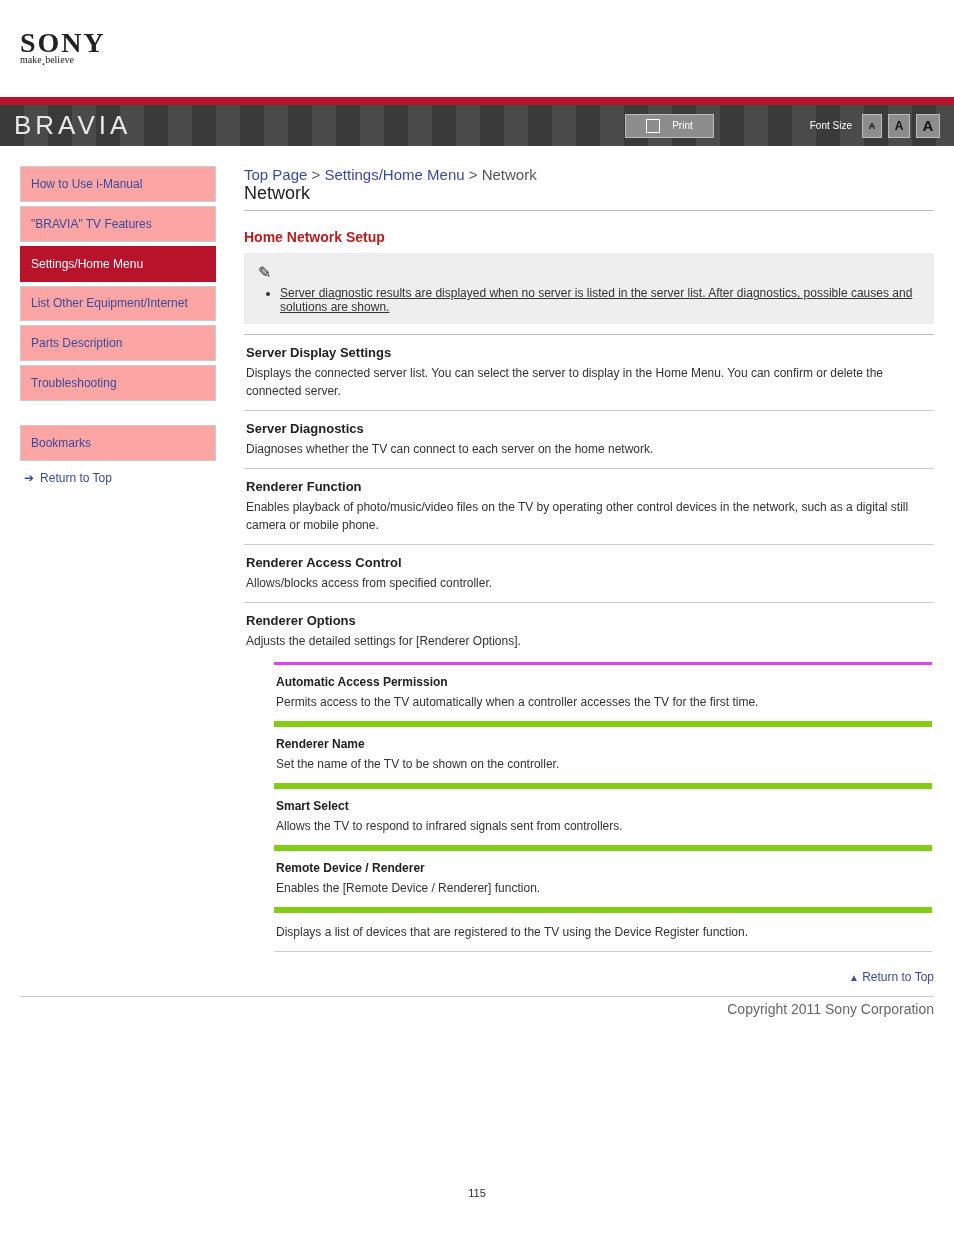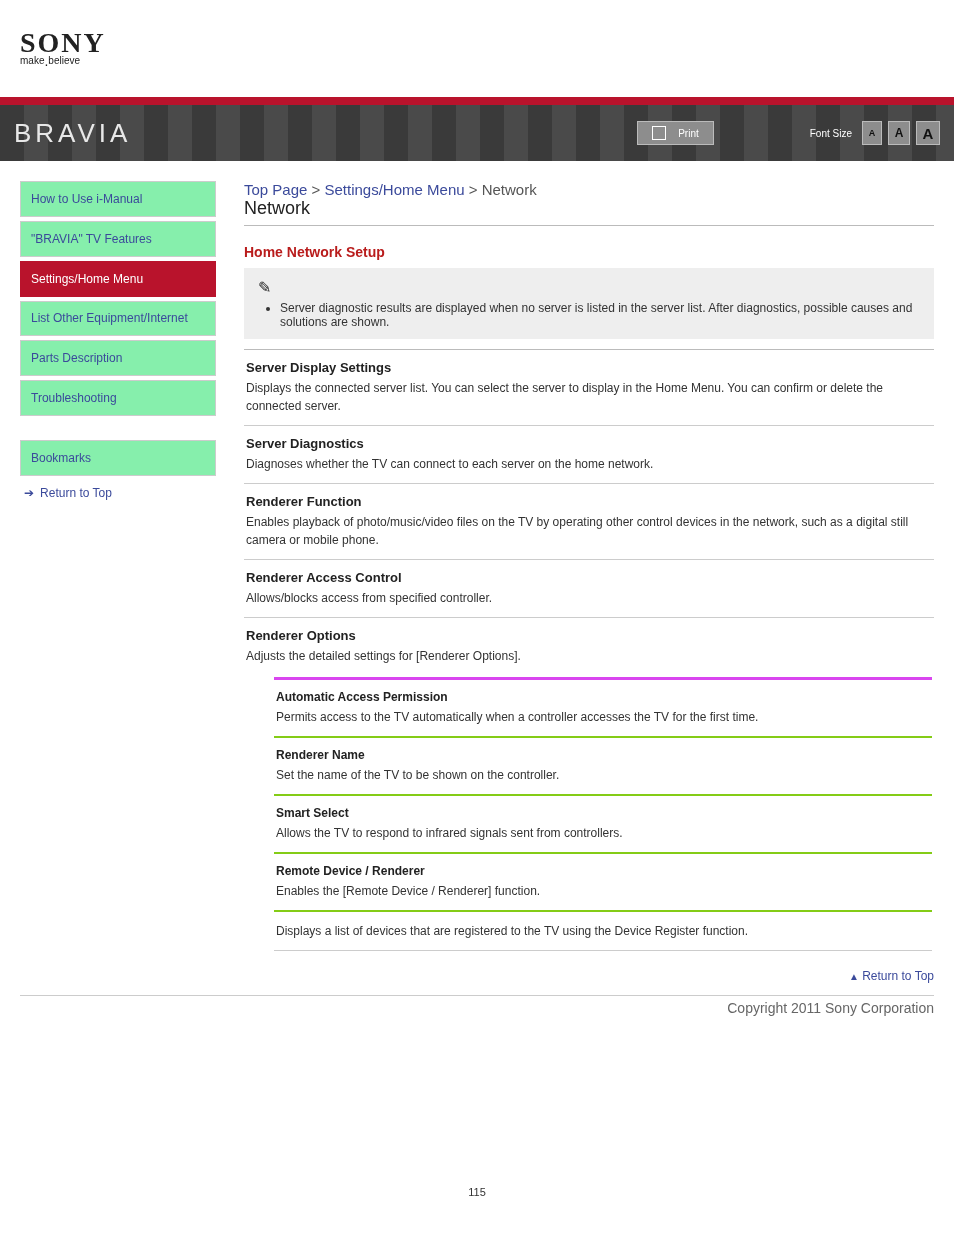--- a/index.html
+++ b/index.html
@@ -19,24 +19,25 @@
     font-weight: bold;
     font-size: 28px;
     letter-spacing: 2px;
     color: #222;
     line-height: 0.9;
   }
   .tagline {
     font-size: 10px;
     color: #222;
     margin-top: -2px;
+    font-family: Liberation Serif, serif;
   }
   .tagline .dot { font-size: 14px; vertical-align: -2px; }
   .header-bar {
-    height: 64px;
+    height: 49px;
     border-top: 8px solid #b9132c;
     background:
       repeating-linear-gradient(90deg,
         #3a3a3a 0 24px,
         #4a4a4a 24px 48px);
     display: flex;
     align-items: center;
     justify-content: space-between;
     padding: 0 14px;
   }
@@ -46,21 +47,21 @@
     font-weight: 300;
     letter-spacing: 4px;
     font-family: "Segoe UI", Arial, sans-serif;
   }
   .header-icons { display: flex; gap: 6px; align-items: center; }
   .print-group {
     display: flex;
     align-items: center;
     background: #8d8d8d;
     border: 1px solid #bbb;
-    padding: 2px 14px;
+    padding: 2px 20px;
     height: 24px;
     gap: 12px;
     margin-right: 90px;
     color: #fff;
     font-size: 10px;
   }
   .print-icon {
     width: 14px; height: 14px;
     border: 1px solid #fff;
     display: inline-block;
@@ -86,21 +87,21 @@
 
   .layout {
     display: flex;
     gap: 28px;
     padding: 20px 20px 0 20px;
     align-items: flex-start;
   }
   .sidebar { width: 196px; flex: 0 0 196px; }
   .nav-item {
     border: 1px solid #ccc;
-    background: #86efac;
+    background: #fca5a5;
     color: #3b4a9b;
     font-size: 12px;
     padding: 10px 10px;
     margin-bottom: 4px;
     cursor: pointer;
   }
   .nav-item.two { line-height: 1.4; padding: 8px 10px; }
   .nav-item.active {
     background: #b9132c;
     color: #fff;
@@ -139,21 +140,21 @@
     font-size: 14px;
     font-weight: bold;
     color: #b91c1c;
     margin: 18px 0 8px 0;
   }
   .notice-box {
     background: #eee;
     padding: 10px 14px 10px 14px;
     margin: 6px 0 10px 0;
   }
-  .notice-box ul { list-style: disc; margin-left: 22px; font-size: 12px; color: #333; }
+  .notice-box ul { list-style: disc; margin-left: 22px; font-size: 12px; color: #333; text-decoration: underline; }
   .pencil-icon {
     font-size: 16px;
     color: #222;
     margin-bottom: 4px;
     display: inline-block;
   }
 
   .setting {
     border-top: 1px solid #ccc;
     padding: 10px 2px;
@@ -168,21 +169,21 @@
   .setting-desc {
     font-size: 12px;
     color: #333;
     line-height: 1.5;
   }
   .sub-settings {
     margin-top: 12px;
     margin-left: 28px;
   }
   .sub-setting {
-    border-top: 2px solid #84cc16;
+    border-top: 6px solid #84cc16;
     padding: 10px 2px;
   }
   .sub-setting:first-child { border-top: 3px solid #d946ef; }
   .sub-setting .setting-name { font-weight: bold; font-size: 12px; }
   .sub-end-rule { border-top: 1px solid #ccc; margin-top: 0; }
 
   .top-link {
     text-align: right;
     font-size: 12px;
     padding: 8px 0 12px 0;

